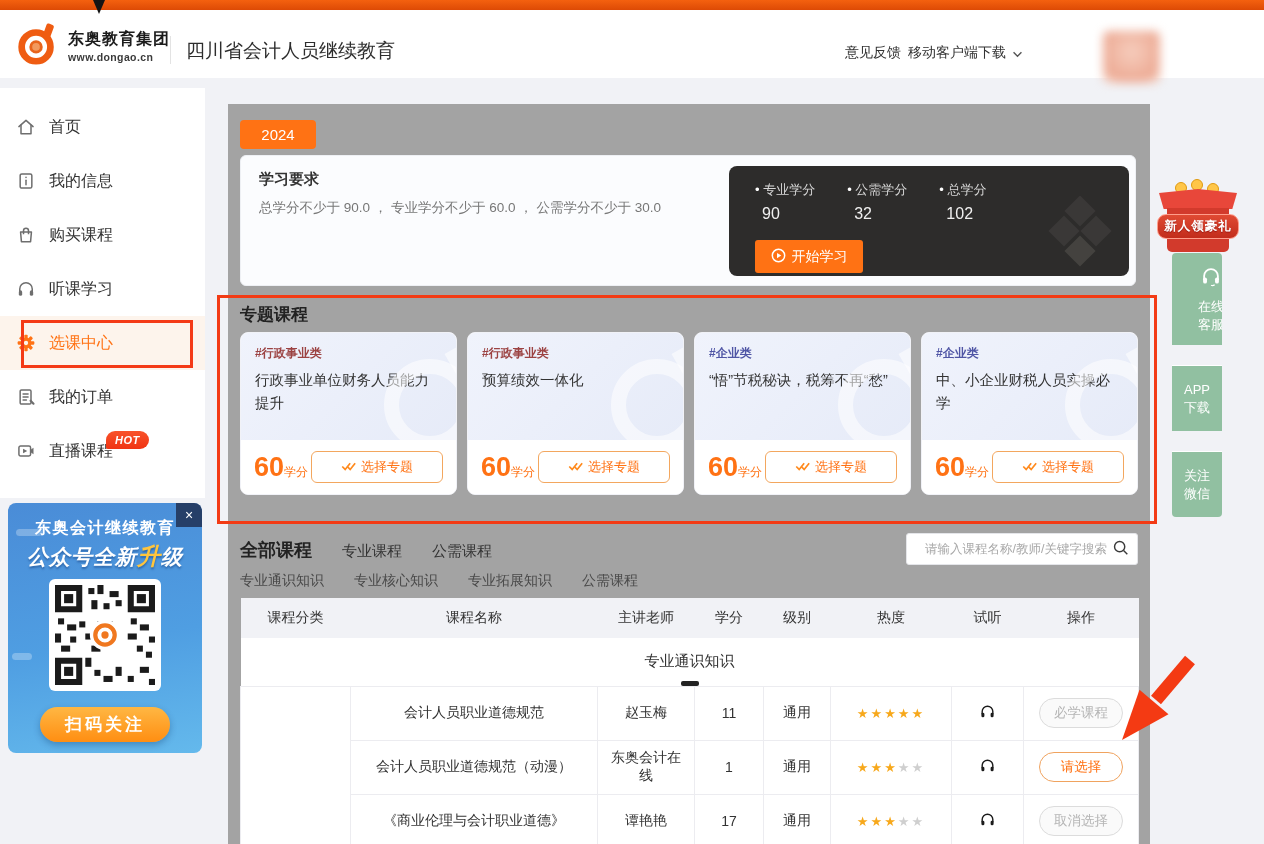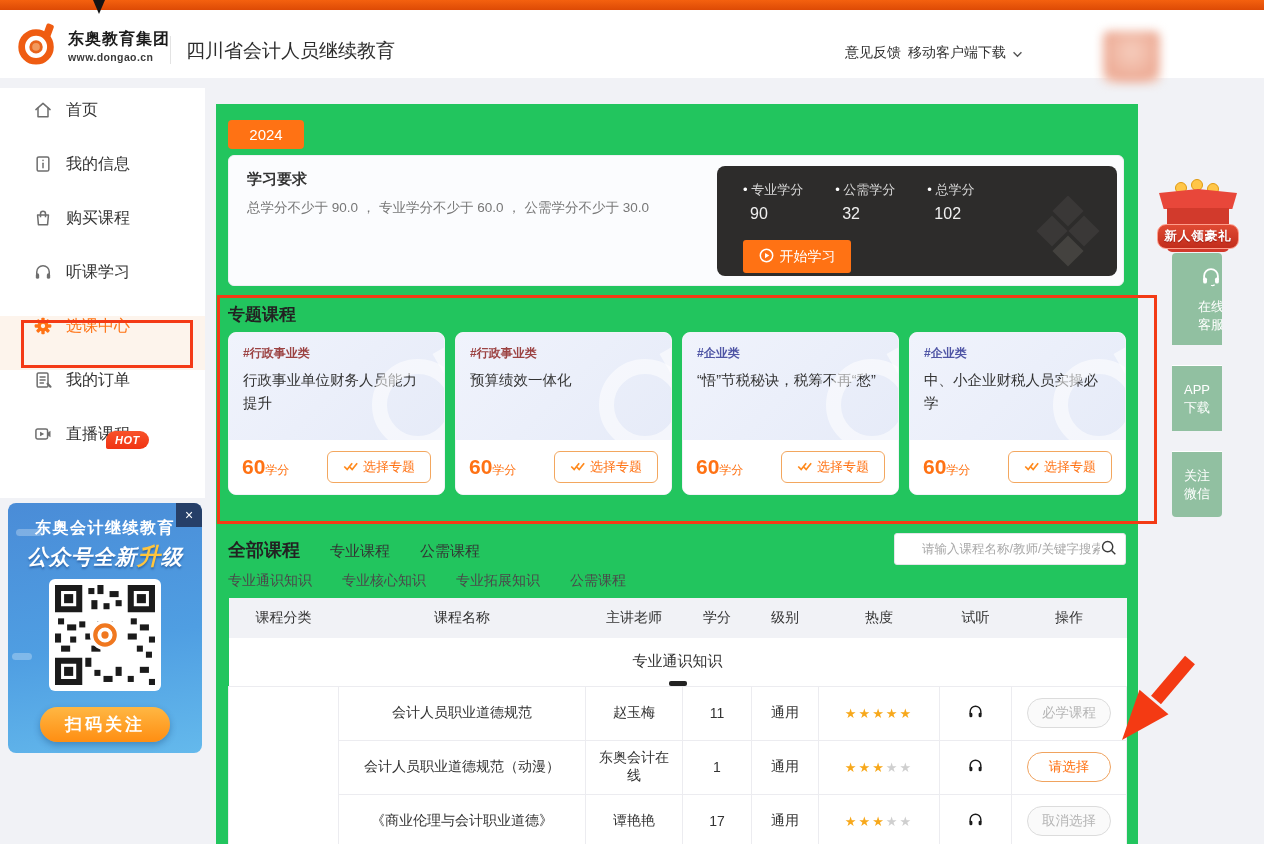--- a/index.html
+++ b/index.html
@@ -21,21 +21,21 @@
   .hdr-divider { position:absolute; left:170px; top:26px; width:1px; height:28px; background:#e3e3e3; }
   .site-title { position:absolute; left:186px; top:28px; font-size:19px; color:#2d2d2d; }
   .hdr-link-feedback { position:absolute; left:845px; top:34px; font-size:14px; color:#333; cursor:pointer; }
   .hdr-link-download { position:absolute; left:908px; top:34px; font-size:14px; color:#333; cursor:pointer;
                        display:flex; align-items:center; gap:6px; }
   .avatar { position:absolute; left:1103px; top:21px; width:57px; height:52px; border-radius:6px;
             background:radial-gradient(circle at 50% 40%, #f6cdbd, #edab95 70%, #f5e0d6); filter:blur(5px); }
 
   
   .sidebar { position:absolute; left:0; top:88px; width:205px; height:410px; background:#fff; padding-top:12px; z-index:1; }
-  .side-item { position:relative; height:54px; display:flex; align-items:flex-start; padding-left:33px; gap:13px;
+  .side-item { position:relative; height:54px; display:flex; align-items:center; padding-left:16px; gap:13px;
                font-size:16px; color:#333; cursor:pointer; }
   .side-item .icn { width:20px; height:20px; color:#6e6e6e; flex:0 0 auto; }
   .side-item.active { background:#fdf4ec; color:#ff7214; }
   .hot-badge { position:absolute; left:106px; top:7px; background:linear-gradient(180deg,#f8522a,#f03413);
                color:#fff; font-size:11px; font-style:italic; font-weight:800; padding:3px 9px;
                border-radius:10px 10px 10px 2px; letter-spacing:.5px; }
 
   
   .qr-promo { position:absolute; left:8px; top:503px; width:194px; height:250px; border-radius:8px; overflow:hidden;
               background:linear-gradient(170deg,#4a8cd7 0%,#4f9ee2 55%,#64b9ec 100%); z-index:1; }
@@ -51,21 +51,21 @@
               text-shadow:0 2px 2px rgba(15,60,125,.5); }
   .qr-line2 .hl { color:#ffc53d; font-size:23px; }
   .qr-box { position:absolute; left:41px; top:76px; width:112px; height:112px; background:#fff; border-radius:6px;
             padding:6px; }
   .qr-btn { position:absolute; left:32px; top:204px; width:130px; height:35px; border-radius:18px;
             background:linear-gradient(180deg,#ffb743,#ff8e12); color:#fff; font-size:17px; font-weight:800;
             letter-spacing:3px; display:flex; align-items:center; justify-content:center; cursor:pointer;
             box-shadow:0 3px 7px rgba(0,40,90,.3); }
 
   
-  .main { position:absolute; left:216px; top:104px; width:922px; height:740px; background:#22c55e; z-index:1; }
+  .main { position:absolute; left:228px; top:104px; width:922px; height:740px; background:#a3a3a3; z-index:1; }
   .year-tab { position:absolute; left:12px; top:16px; width:76px; height:29px; background:#ff7214; border-radius:4px;
               color:#fff; font-size:15px; display:flex; align-items:center; justify-content:center; cursor:pointer; }
   .req-panel { position:absolute; left:12px; top:51px; width:896px; height:131px; background:#fbfcfe;
                border:1px solid #eef0f4; border-radius:6px; }
   .req-title { position:absolute; left:18px; top:14px; font-size:15px; font-weight:700; color:#333; }
   .req-text  { position:absolute; left:18px; top:43px; font-size:13.5px; color:#777; }
   .credit-box { position:absolute; left:488px; top:10px; width:400px; height:110px; background:#2d2c2b;
                 border-radius:8px; overflow:hidden; }
   .stats { position:absolute; left:26px; top:15px; display:flex; gap:32px; }
   .stat .lbl { font-size:13px; color:#d6d6d6; }
@@ -83,30 +83,30 @@
               background:linear-gradient(135deg,#f0f3fc,#e6ebf8); }
   .wm { position:absolute; right:-20px; top:26px; width:92px; height:92px; border:15px solid rgba(255,255,255,.55);
         border-radius:50%; }
   .wm::after { content:""; position:absolute; right:-6px; top:-26px; width:15px; height:34px;
                background:rgba(255,255,255,.55); transform:rotate(-30deg); }
   .card-tag { font-size:12px; font-weight:700; }
   .tag-admin { color:#9c4343; } .tag-ent { color:#4f55a5; }
   .card-title { margin-top:7px; font-size:14.5px; color:#333; line-height:1.6; }
   .card-bot { height:54px; display:flex; align-items:center; justify-content:space-between; padding:0 13px; background:#fff; }
   .credits { color:#ff7214; display:flex; align-items:baseline; }
-  .credits .num { font-size:21px; font-weight:700; }
+  .credits .num { font-size:27px; font-weight:700; }
   .credits .unit { font-size:12px; }
-  .pick-btn { border:1px solid #f3a75f; border-radius:6px; padding:6px 15px; color:#ff7214; font-size:13px;
+  .pick-btn { border:1px solid #f3a75f; border-radius:6px; padding:6px 29px; color:#ff7214; font-size:13px;
               background:#fff; display:flex; align-items:center; gap:5px; cursor:pointer; }
 
   .courses-tabs { position:absolute; left:12px; top:434px; display:flex; align-items:baseline; gap:30px; }
   .tab-main { font-size:18px; font-weight:800; color:#222; cursor:pointer; }
   .tab-sub  { font-size:15px; color:#333; cursor:pointer; }
   .search-box { position:absolute; left:678px; top:429px; width:232px; height:32px; border:1px solid #e4e5e9;
-                border-radius:3px; background:#fff; display:flex; align-items:center; padding:0 8px 0 27px; }
+                border-radius:3px; background:#fff; display:flex; align-items:center; padding:0 8px 0 18px; }
   .search-box input { flex:1; border:none; outline:none; font-size:12.5px; color:#333; background:transparent;
                       font-family:"Liberation Sans","DejaVu Sans",sans-serif; }
   .search-box input::placeholder { color:#a8a8a8; }
   .subtabs { position:absolute; left:12px; top:468px; display:flex; gap:30px; font-size:14px; color:#4a4a4a; }
   .subtabs span { cursor:pointer; }
 
   .course-table { position:absolute; left:12px; top:494px; width:898px; border-collapse:collapse; table-layout:fixed; }
   .course-table th { height:40px; background:#f1f2f6; font-size:14px; font-weight:400; color:#333; }
   .group-row td { height:48px; font-size:15px; color:#333; text-align:center; position:relative;
                   border-bottom:1px solid #ececf0; background:#fff; }
@@ -127,21 +127,21 @@
   .gift-coins span { position:absolute; width:12px; height:12px; border-radius:50%; background:#ffc648;
                      border:1px solid #e09a10; }
   .gift-coins span:nth-child(1){ left:18px; top:2px; } .gift-coins span:nth-child(2){ left:34px; top:-1px; }
   .gift-coins span:nth-child(3){ left:50px; top:3px; }
   .gift-lid { position:absolute; left:2px; top:9px; width:78px; height:20px; background:#e8473a;
               clip-path:polygon(6% 100%, 0 20%, 50% 0, 100% 20%, 94% 100%); }
   .gift-body { position:absolute; left:10px; top:28px; width:62px; height:44px; background:#d23a2c;
                border-radius:0 0 5px 5px; }
   .gift-banner { position:absolute; left:0; top:34px; width:82px; background:linear-gradient(180deg,#e04a33,#c22d1c);
                  border:1px solid #ff9d8b; border-radius:9px; color:#fff; font-size:12.5px; font-weight:800;
-                 text-align:center; padding:3px 0; letter-spacing:1px; text-shadow:0 1px 1px rgba(120,0,0,.6);margin-top:10px; }
+                 text-align:center; padding:3px 0; letter-spacing:1px; text-shadow:0 1px 1px rgba(120,0,0,.6); }
   .float-stack { position:absolute; left:1172px; top:253px; width:50px; border-radius:4px; overflow:hidden; z-index:4; }
   .float-btn { width:50px; background:#91c0a1; color:#fff; display:flex; flex-direction:column; align-items:center;
                justify-content:center; cursor:pointer; }
   .float-btn span { display:block; width:28px; font-size:13px; line-height:1.35; text-align:center; word-break:break-all; }
   .fb-1 { height:92px; gap:7px;padding-left:28px; }
   .fb-2, .fb-3 { height:66px; border-top:1px solid #fff;margin-top:20px; }
 
   
   .anno-sidebar-box { position:absolute; left:21px; top:320px; width:172px; height:48px;
                       border:3px solid #f43a16; z-index:5; pointer-events:none; }

